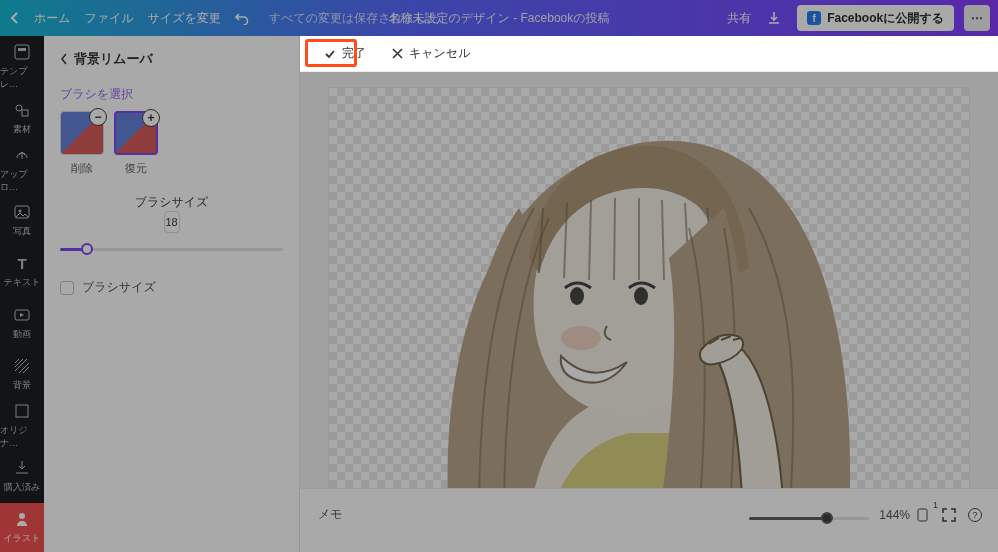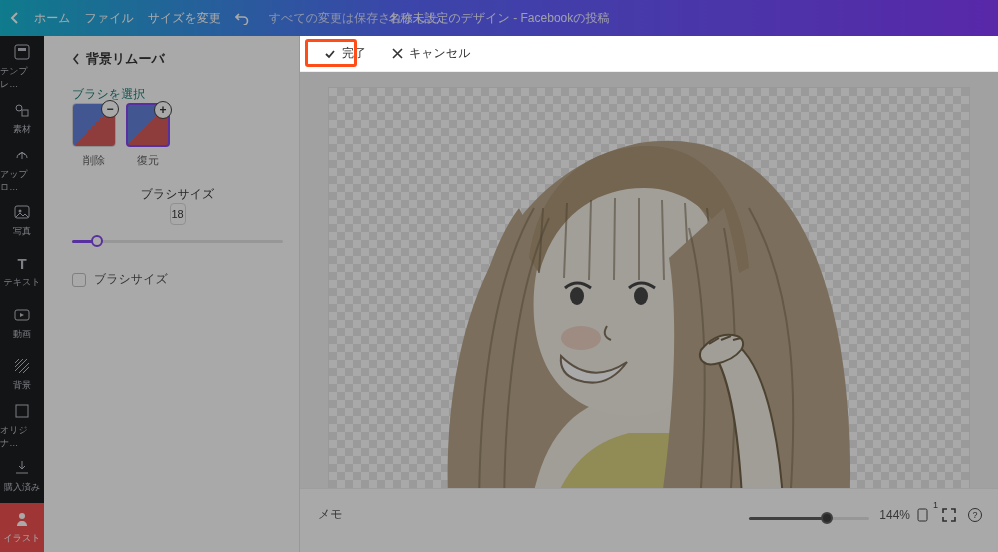--- a/index.html
+++ b/index.html
@@ -20,23 +20,23 @@
   .fb-badge { width:14px; height:14px; background:#1877f2; border-radius:3px; display:flex; align-items:center; justify-content:center; color:#fff; font-size:10px; font-weight:700; }
   .tb-more { width:26px; height:26px; background:#eee; color:#333; border-radius:4px; display:flex; align-items:center; justify-content:center; font-weight:700; cursor:pointer; }
 
   
   .rail { position:absolute; top:36px; left:0; bottom:0; width:44px; background:#0d0f13; color:#b7bbc2; display:flex; flex-direction:column; align-items:center; padding-top:6px; gap:2px; }
   .rail-item { width:44px; height:50px; display:flex; flex-direction:column; align-items:center; justify-content:center; gap:3px; font-size:9px; cursor:pointer; color:#b7bbc2; }
   .rail-item.active { background:#ef4444; color:#fff; }
   .rail-icon { width:20px; height:20px; display:flex; align-items:center; justify-content:center; }
 
   
-  .panel { position:absolute; top:36px; left:44px; bottom:0; width:256px; background:#fff; border-right:1px solid #e4e4e4; padding:14px 16px 0 28px; color:#2b2b2b; }
+  .panel { position:absolute; top:36px; left:44px; bottom:0; width:256px; background:#fff; border-right:1px solid #e4e4e4; padding:14px 16px 0 16px; color:#2b2b2b; }
   .panel-head { display:flex; align-items:center; gap:6px; font-size:13px; font-weight:600; margin-bottom:18px; cursor:pointer; }
-  .sect-label { font-size:12px; color:#0f766e; }
+  .sect-label { font-size:12px; color:#8b5cf6; margin-bottom:8px; }
   .brush-row { display:flex; gap:10px; margin-bottom:6px; }
   .brush-opt { display:flex; flex-direction:column; align-items:center; gap:6px; cursor:pointer; }
   .brush-tile { width:44px; height:44px; border:1px solid #d7d7d7; border-radius:4px; position:relative; background:linear-gradient(135deg,#5a7bd8 0 50%,#d64f4f 50% 100%); }
   .brush-tile.sel { border:2px solid #7c3aed; }
   .brush-badge { position:absolute; top:-4px; right:-4px; width:18px; height:18px; border-radius:50%; background:#fff; border:1px solid #333; display:flex; align-items:center; justify-content:center; font-size:12px; font-weight:700; color:#222; }
   .brush-cap { font-size:11px; color:#555; }
   .size-row { display:flex; align-items:center; justify-content:space-between; margin-top:18px; font-size:12px;flex-direction:column; }
   .size-val { border:1px solid #d7d7d7; border-radius:4px; width:16px; height:22px; display:flex; align-items:center; justify-content:center; font-size:11px; }
   .slider { position:relative; height:20px; margin-top:6px; }
   .slider-track { position:absolute; left:0; right:0; top:9px; height:3px; background:#e3e3e3; border-radius:2px; }
@@ -91,20 +91,33 @@
     <span class="tb-btn">ファイル</span>
     <span class="tb-btn">サイズを変更</span>
     <span class="tb-btn">
       <svg width="14" height="14" viewBox="0 0 14 14">
           <path d="M4 3 1 6l3 3M1.5 6h7a4 4 0 0 1 0 8" stroke="#fff" stroke-width="1.6" fill="none"></path>
         </svg>
     </span>
     <span class="tb-saved">すべての変更は保存されました</span>
   </div>
   <div class="tb-center">名称未設定のデザイン - Facebookの投稿</div>
+  <div class="tb-right">
+    <span class="tb-btn">共有</span>
+    <span class="tb-iconbtn">
+      <svg width="14" height="14" viewBox="0 0 14 14">
+          <path d="M7 1v8M4 6l3 3 3-3M2 12h10" stroke="#fff" stroke-width="1.6" fill="none"></path>
+        </svg>
+    </span>
+    <div class="tb-publish">
+      <span class="fb-badge">f</span>
+      <span>Facebookに公開する</span>
+    </div>
+    <div class="tb-more">⋯</div>
+  </div>
 </div>
 
 <div class="rail">
   <div class="rail-item">
       <span class="rail-icon">
         <svg width="18" height="18" viewBox="0 0 18 18">
           <rect x="2" y="2" width="14" height="14" rx="2" stroke="#b7bbc2" fill="none"></rect>
           <rect x="5" y="5" width="8" height="3" fill="#b7bbc2"></rect>
         </svg>
       </span>

